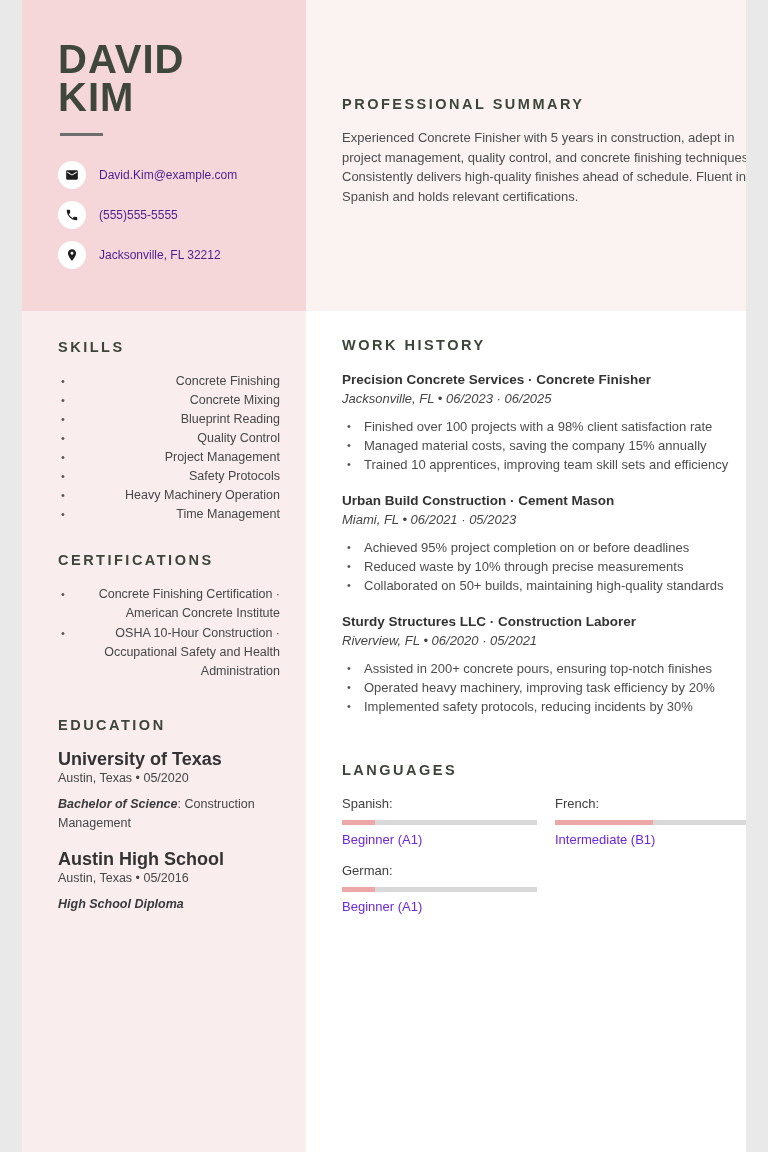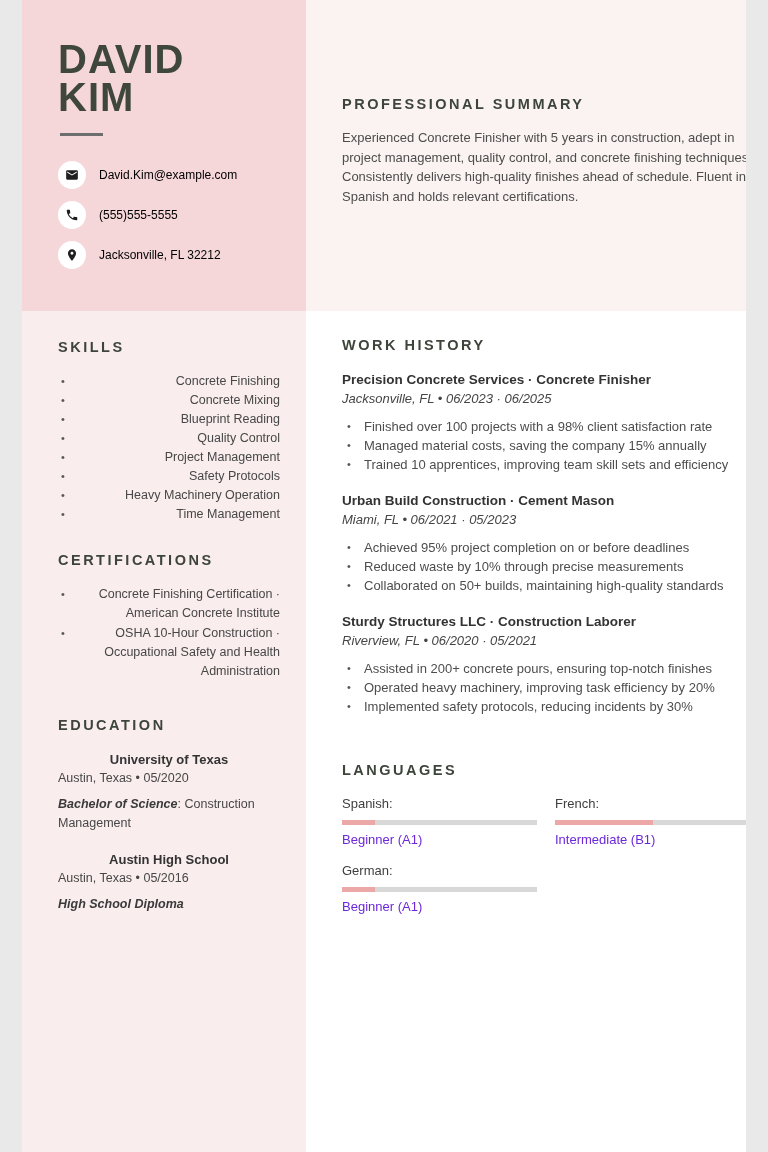--- a/index.html
+++ b/index.html
@@ -23,40 +23,40 @@
   .name { font-size:40px; font-weight:bold; line-height:38px; letter-spacing:1px; color:#3f473d; }
   .name-divider { width:43px; height:3px; background:#6e6e6e; margin:17px 0 0 2px; }
 
   .contact { margin-top:25px; }
   .contact-item { display:flex; align-items:center; margin-bottom:12px; }
   .icon-circle {
     width:28px; height:28px; border-radius:50%; background:#ffffff;
     display:flex; align-items:center; justify-content:center; flex:0 0 28px;
   }
   .icon-circle svg { width:14px; height:14px; fill:#1f1f1f; }
-  .contact-text { margin-left:13px; font-size:12px; color:#000000; }
+  .contact-text { margin-left:13px; font-size:12px; color:#4c1d95; }
 
   .side-heading, .main-heading {
     font-size:14.5px; font-weight:bold; letter-spacing:2.5px; color:#3d453b;
   }
   .section-skills { margin-top:70px; }
   .side-list { list-style:none; margin-top:17px;text-align:right; }
   .side-list li {
     position:relative; padding-left:18px;
     font-size:12.5px; line-height:19px; color:#474747;
   }
   .side-list li::before {
     content:"•"; position:absolute; left:3px; top:0; color:#555; font-size:11px;
   }
   .section-certs { margin-top:28px; }
   .section-certs .side-list li { margin-bottom:1px; }
 
   .section-edu { margin-top:36px; }
   .edu-entry { margin-top:17px; }
-  .edu-school { font-size:13px; font-weight:bold; color:#333333; line-height:19px;text-align:center; }
+  .edu-school { font-size:18px; font-weight:bold; color:#333333; line-height:19px; }
   .edu-meta { font-size:12.5px; color:#474747; line-height:19px; }
   .edu-degree { margin-top:7px; font-size:12.5px; line-height:19px; color:#474747; }
   .edu-degree .em { font-weight:bold; font-style:italic; color:#3a3a3a; }
 
   
   .main { position:absolute; left:320px; top:0; width:412px; }
   .section-summary { margin-top:96px; }
   .summary-text { margin-top:16px; font-size:13px; line-height:19.5px; color:#4d4d4d; }
 
   .section-work { margin-top:131px; }

